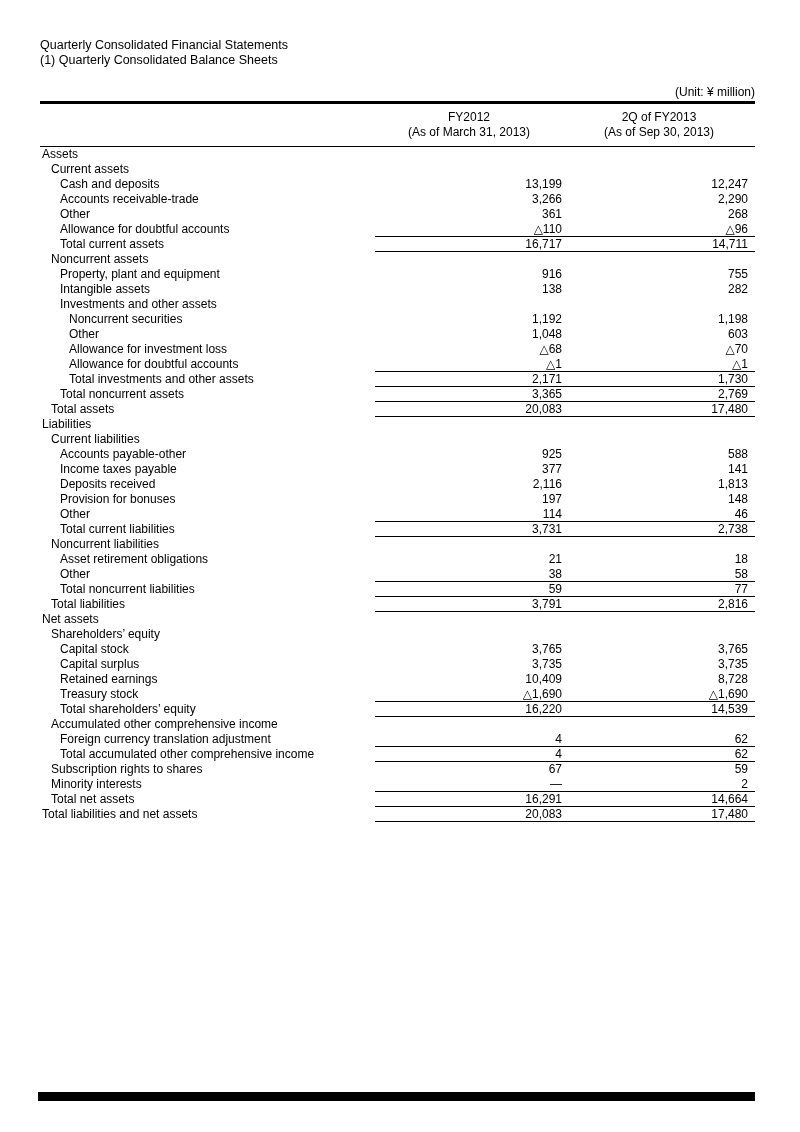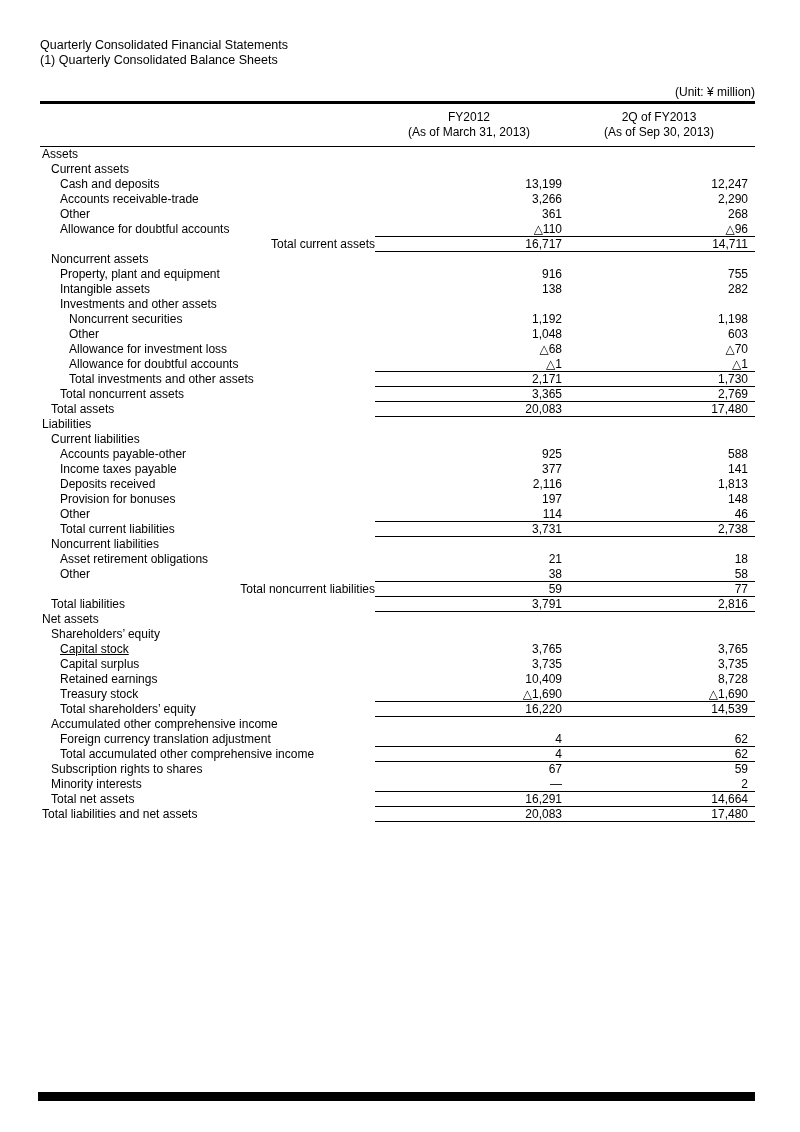--- a/index.html
+++ b/index.html
@@ -128,21 +128,21 @@
           <td class="label" style="padding-left: 20px;">Other</td>
           <td class="val v1">361</td>
           <td class="val v2">268</td>
         </tr>
         <tr class="rule">
           <td class="label" style="padding-left: 20px;">Allowance for doubtful accounts</td>
           <td class="val v1">△110</td>
           <td class="val v2">△96</td>
         </tr>
         <tr class="rule">
-          <td class="label" style="padding-left: 20px; text-align: right;">Total current assets</td>
+          <td class="label" style="padding-left: 20px;">Total current assets</td>
           <td class="val v1">16,717</td>
           <td class="val v2">14,711</td>
         </tr>
         <tr>
           <td class="label" style="padding-left: 11px;">Noncurrent assets</td>
           <td class="val v1"></td>
           <td class="val v2"></td>
         </tr>
         <tr>
           <td class="label" style="padding-left: 20px;">Property, plant and equipment</td>
@@ -243,41 +243,41 @@
           <td class="label" style="padding-left: 20px;">Asset retirement obligations</td>
           <td class="val v1">21</td>
           <td class="val v2">18</td>
         </tr>
         <tr class="rule">
           <td class="label" style="padding-left: 20px;">Other</td>
           <td class="val v1">38</td>
           <td class="val v2">58</td>
         </tr>
         <tr class="rule">
-          <td class="label" style="padding-left: 20px; text-align: right;">Total noncurrent liabilities</td>
+          <td class="label" style="padding-left: 20px;">Total noncurrent liabilities</td>
           <td class="val v1">59</td>
           <td class="val v2">77</td>
         </tr>
         <tr class="rule">
           <td class="label" style="padding-left: 11px;">Total liabilities</td>
           <td class="val v1">3,791</td>
           <td class="val v2">2,816</td>
         </tr>
         <tr>
           <td class="label" style="padding-left: 2px;">Net assets</td>
           <td class="val v1"></td>
           <td class="val v2"></td>
         </tr>
         <tr>
           <td class="label" style="padding-left: 11px;">Shareholders’ equity</td>
           <td class="val v1"></td>
           <td class="val v2"></td>
         </tr>
         <tr>
-          <td class="label" style="padding-left: 20px; text-decoration: underline;">Capital stock</td>
+          <td class="label" style="padding-left: 20px;">Capital stock</td>
           <td class="val v1">3,765</td>
           <td class="val v2">3,765</td>
         </tr>
         <tr>
           <td class="label" style="padding-left: 20px;">Capital surplus</td>
           <td class="val v1">3,735</td>
           <td class="val v2">3,735</td>
         </tr>
         <tr>
           <td class="label" style="padding-left: 20px;">Retained earnings</td>

